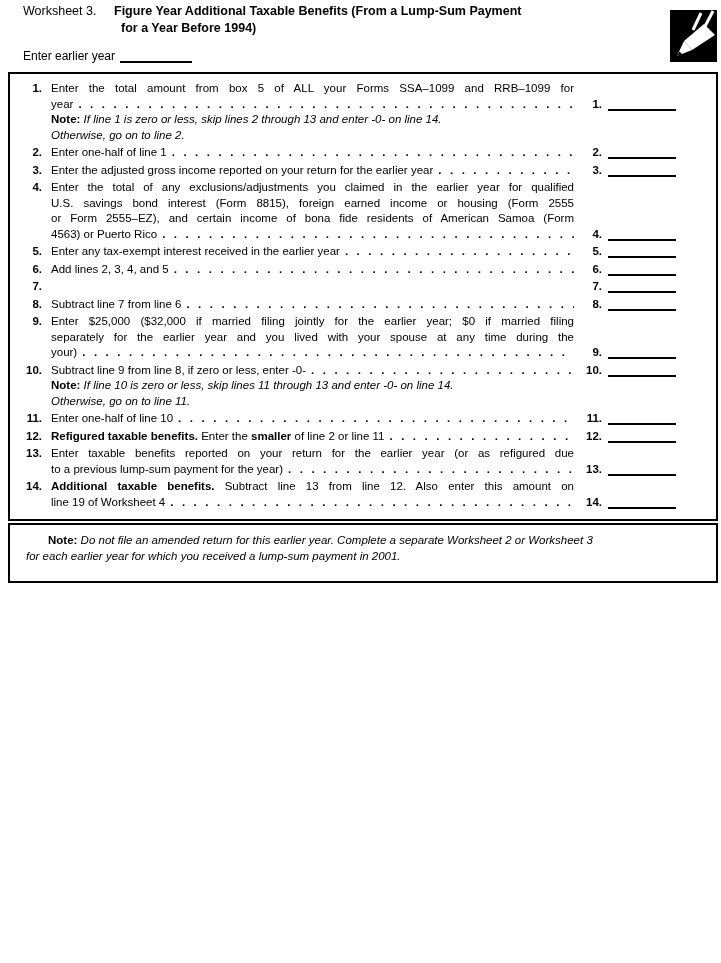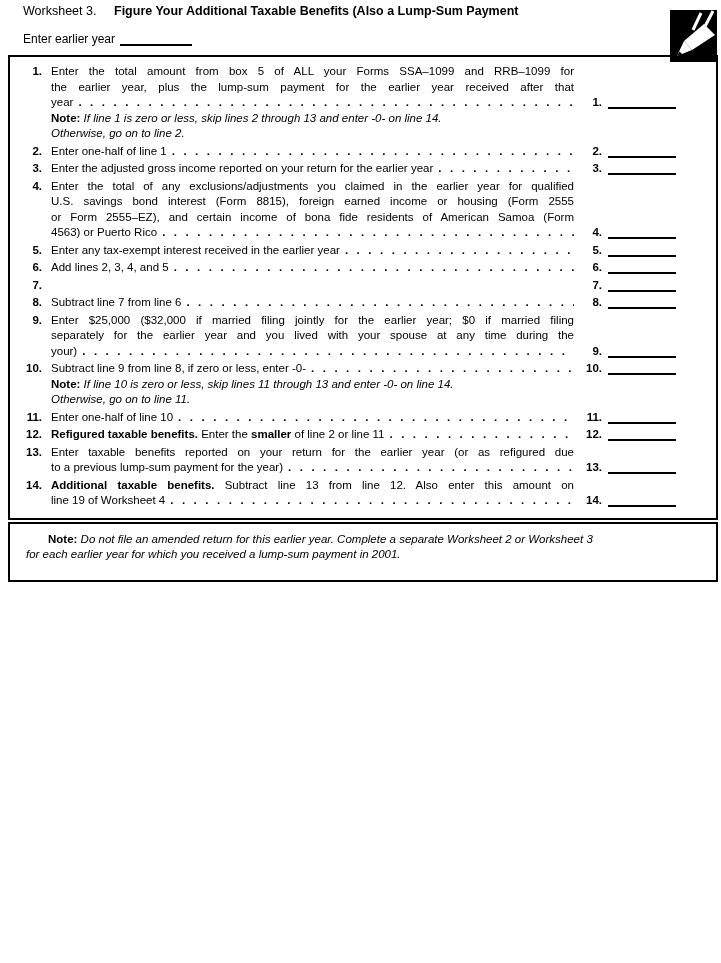--- a/index.html
+++ b/index.html
@@ -42,21 +42,22 @@
   .fline.first{padding-left:38px;}
   .fline.rest{padding-left:16px;}
 </style>
 </head>
 <body>
 
 <div class="header">
   <div class="title-row">
     <span class="ws-label">Worksheet 3.</span>
     <div class="title">
-      <div class="title-l1">Figure Your Additional Taxable Benefits (Also a Lump-Sum Payment</div>
+      <div class="title-l1">Figure Year Additional Taxable Benefits (From a Lump-Sum Payment</div>
+      <div class="title-l2">for a Year Before 1994)</div>
     </div>
   </div>
   <div class="earlier-year">
     <span>Enter earlier year</span><span class="year-blank"></span>
   </div>
   <svg class="pencil" viewBox="0 0 47 52" xmlns="http://www.w3.org/2000/svg" aria-hidden="true">
     <rect x="0" y="0" width="47" height="52" fill="#000"></rect>
     <path d="M31 3 L23 20" stroke="#fff" stroke-width="3" fill="none"></path>
     <path d="M43 1 L30 26" stroke="#fff" stroke-width="3" fill="none"></path>
     <polygon points="34,14 45,25 22,40 14,31" fill="#fff"></polygon>
@@ -70,27 +71,20 @@
       <div class="item">
         <div class="row">
           <div class="num">1.</div>
           <div class="txt justify">
             <span class="content"><span>Enter the total amount from box 5 of ALL your Forms SSA–1099 and RRB–1099 for</span></span>
           </div>
           <div class="entry"></div>
         </div>
         <div class="row">
           <div class="num"></div>
-          <div class="txt justify">
-            <span class="content"><span>the earlier year, plus the lump-sum payment for the earlier year received after that</span></span>
-          </div>
-          <div class="entry"></div>
-        </div>
-        <div class="row">
-          <div class="num"></div>
           <div class="txt">
             <span class="content"><span>year</span></span>
             <span class="leader"></span>
           </div>
           <div class="entry">
             <span class="enum">1.</span>
             <span class="blank"></span>
           </div>
         </div>
         <div class="row">

